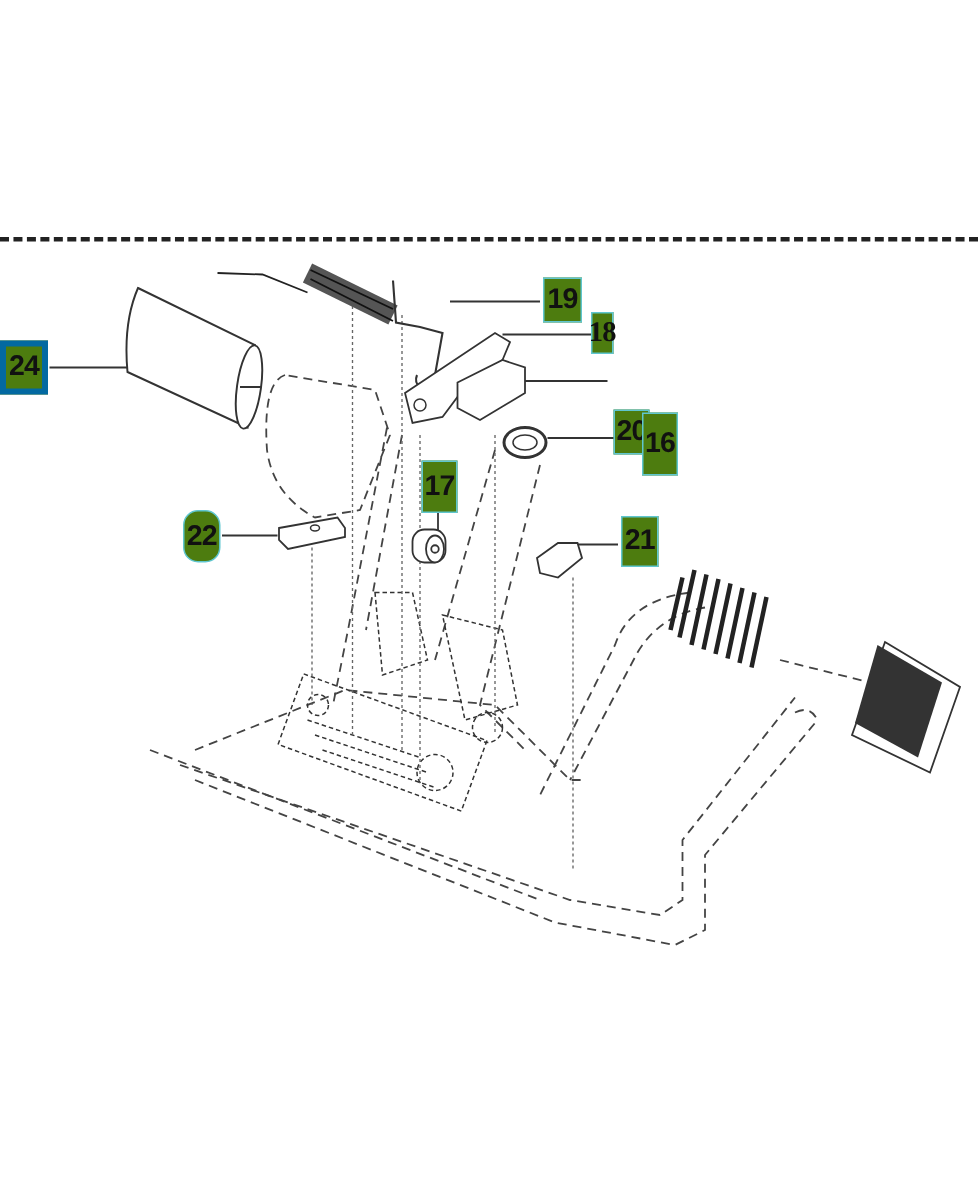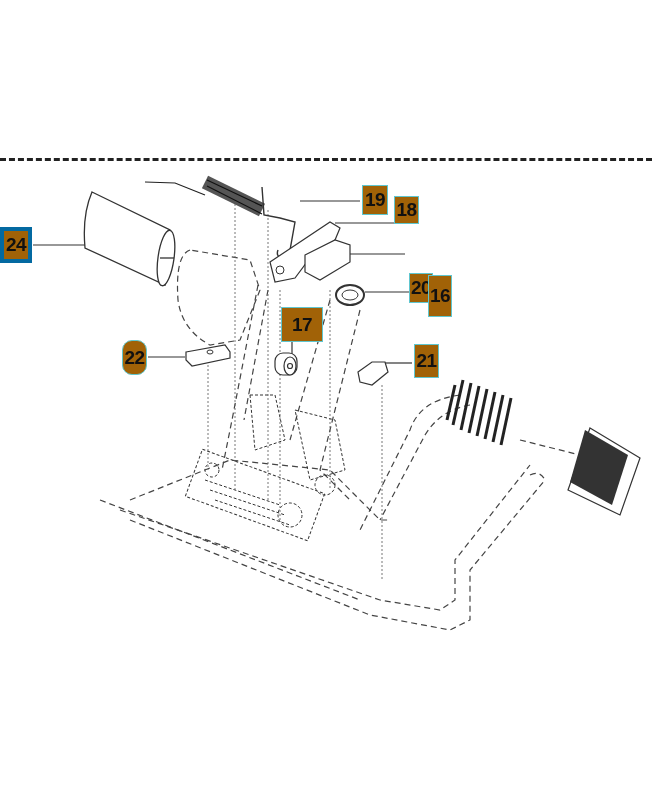--- a/index.html
+++ b/index.html
@@ -1,21 +1,21 @@
 <!DOCTYPE html>
 <html><head>
 <meta charset="utf-8">
 <style>
   html, body { margin: 0; padding: 0; background: #ffffff; }
   body { width: 652px; height: 800px; position: relative; overflow: hidden; font-family: "Liberation Sans", sans-serif; }
   .sep { position: absolute; left: 0; top: 158px; width: 652px; height: 0; border-top: 3px dashed #222; }
   svg.drawing { position: absolute; left: 0; top: 0; }
   .callout {
     position: absolute; box-sizing: border-box;
-    border: 1.5px solid #5fc6cf; background: #a16207;
+    border: 1.5px solid #5fc6cf; background: #4d7c0f;
     font-family: "Liberation Sans", sans-serif; font-weight: bold; font-size: 19px;
     color: #111; display: flex; align-items: center; justify-content: center;
     letter-spacing: -0.5px; cursor: pointer;
   }
   .callout.active { border: 4px solid #0369a1; }
 </style>
 </head>
 <body>
 
 <div class="sep"></div>
@@ -113,18 +113,18 @@
   </g>
 
   <g>
     <path d="M590 428 L640 458 L620 515 L568 490 Z" fill="#fff" stroke="#333" stroke-width="1.2"></path>
     <path d="M585 430 L628 455 L612 505 L570 482 Z" fill="#333"></path>
   </g>
 </svg>
 
 <div class="callout active" style="left:0;top:227px;width:32px;height:36px;">24</div>
 <div class="callout" style="left:362px;top:185px;width:26px;height:30px;">19</div>
-<div class="callout" style="left:394px;top:196px;width:25px;height:28px;">18</div>
+<div class="callout" style="left:394px;top:208px;width:15px;height:28px;font-family:Liberation Serif, serif;">18</div>
 <div class="callout" style="left:409px;top:237px;width:24px;height:30px;margin-top:36px;">20</div>
 <div class="callout" style="left:428px;top:275px;width:24px;height:42px;">16</div>
-<div class="callout" style="left:281px;top:307px;width:42px;height:35px;">17</div>
+<div class="callout" style="left:281px;top:307px;width:24px;height:35px;">17</div>
 <div class="callout" style="left:122px;top:340px;width:25px;height:35px;border-radius:10px;">22</div>
 <div class="callout" style="left:414px;top:344px;width:25px;height:34px;">21</div>
 
 </body></html>

